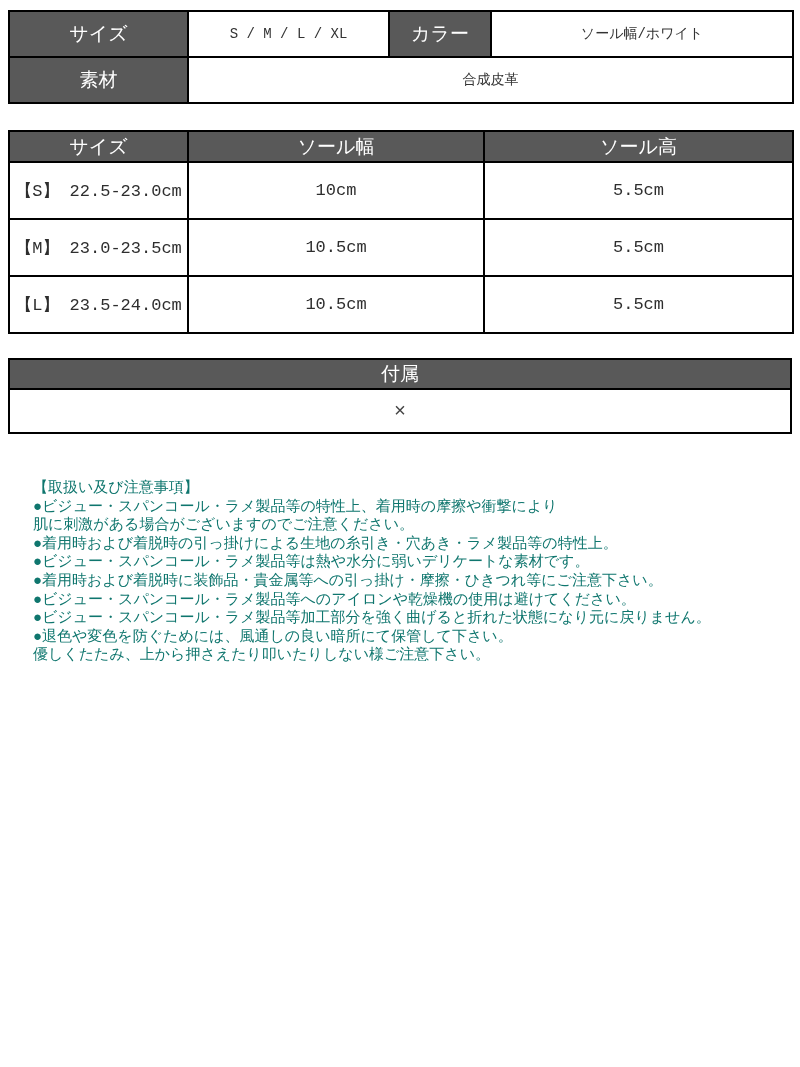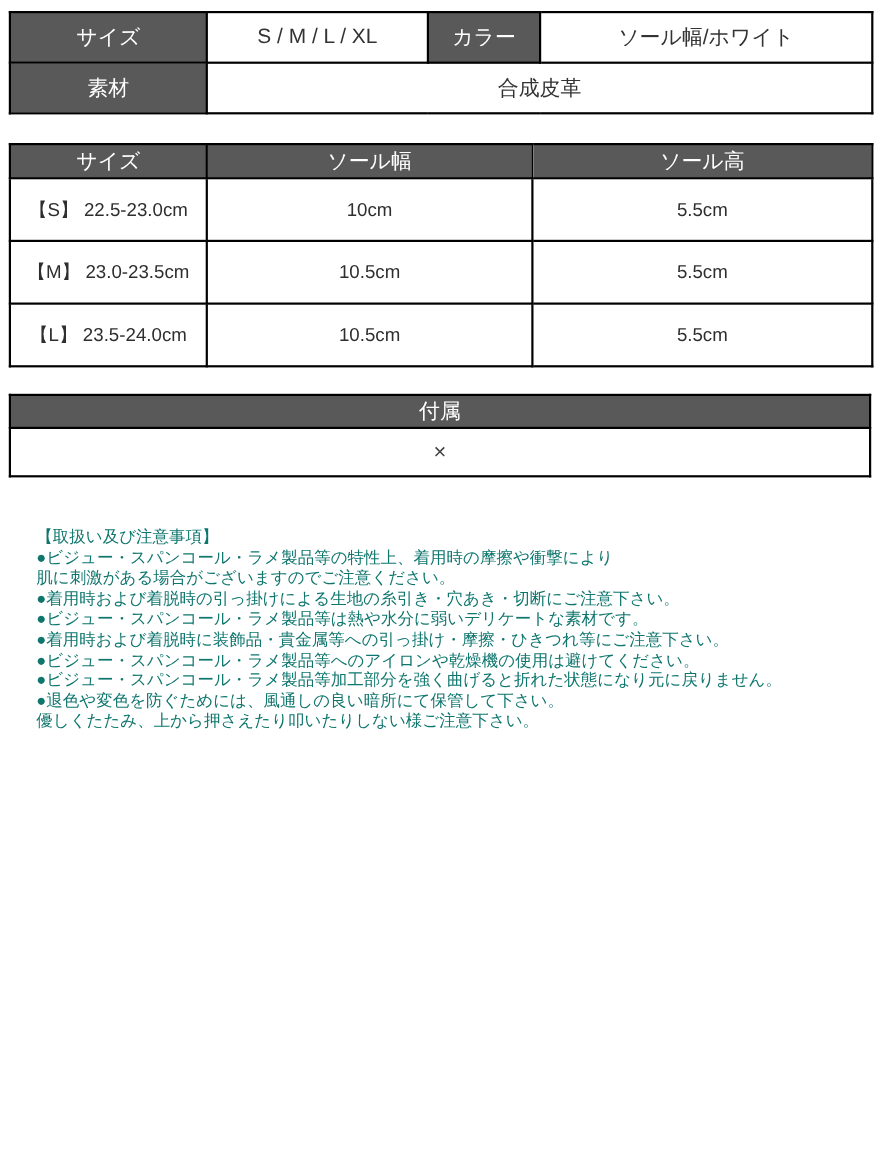--- a/index.html
+++ b/index.html
@@ -1,21 +1,21 @@
 <!DOCTYPE html>
 <html><head>
 <meta charset="utf-8">
 <style>
   html, body { margin: 0; padding: 0; background: #ffffff; }
   .page {
     position: relative;
     width: 800px;
     height: 1067px;
     background: #ffffff;
-    font-family: Liberation Sans, sans-serif;
+    font-family: Liberation Mono, monospace;
     overflow: hidden;
   }
   table {
     border-collapse: collapse;
     table-layout: fixed;
     width: 784px;
     margin-left: 8px;
   }
   td {
     border: 2px solid #000000;
@@ -26,21 +26,21 @@
     white-space: nowrap;
   }
   .hcell {
     background: #595959;
     color: #ffffff;
     font-size: 19px;
   }
   .bcell {
     background: #ffffff;
     color: #333333;
-    font-size: 19px;
+    font-size: 14px;
   }
   .spec-table { margin-top: 10px; }
   .spec-table tr { height: 46px; }
 
   .dim-table { margin-top: 26px; }
   .dim-table tr.head { height: 31px; }
   .dim-table tr.row { height: 57px; }
   .dim-table .bcell { font-size: 17px; color: #2e2e2e; }
 
   .acc-table { margin-top: 24px; }
@@ -121,21 +121,21 @@
     <tr class="body">
       <td class="bcell">×</td>
     </tr>
   </tbody>
     </table>
 
   <div class="notes">
     <div>【取扱い及び注意事項】</div>
     <div>●ビジュー・スパンコール・ラメ製品等の特性上、着用時の摩擦や衝撃により</div>
     <div>肌に刺激がある場合がございますのでご注意ください。</div>
-    <div>●着用時および着脱時の引っ掛けによる生地の糸引き・穴あき・切断にご注意下さい。</div>
+    <div>●着用時および着脱時の引っ掛けによる生地の糸引き・穴あき・ラメ製品等の特性上。</div>
     <div>●ビジュー・スパンコール・ラメ製品等は熱や水分に弱いデリケートな素材です。</div>
     <div>●着用時および着脱時に装飾品・貴金属等への引っ掛け・摩擦・ひきつれ等にご注意下さい。</div>
     <div>●ビジュー・スパンコール・ラメ製品等へのアイロンや乾燥機の使用は避けてください。</div>
     <div>●ビジュー・スパンコール・ラメ製品等加工部分を強く曲げると折れた状態になり元に戻りません。</div>
     <div>●退色や変色を防ぐためには、風通しの良い暗所にて保管して下さい。</div>
     <div>優しくたたみ、上から押さえたり叩いたりしない様ご注意下さい。</div>
   </div>
 
 </div>
 

